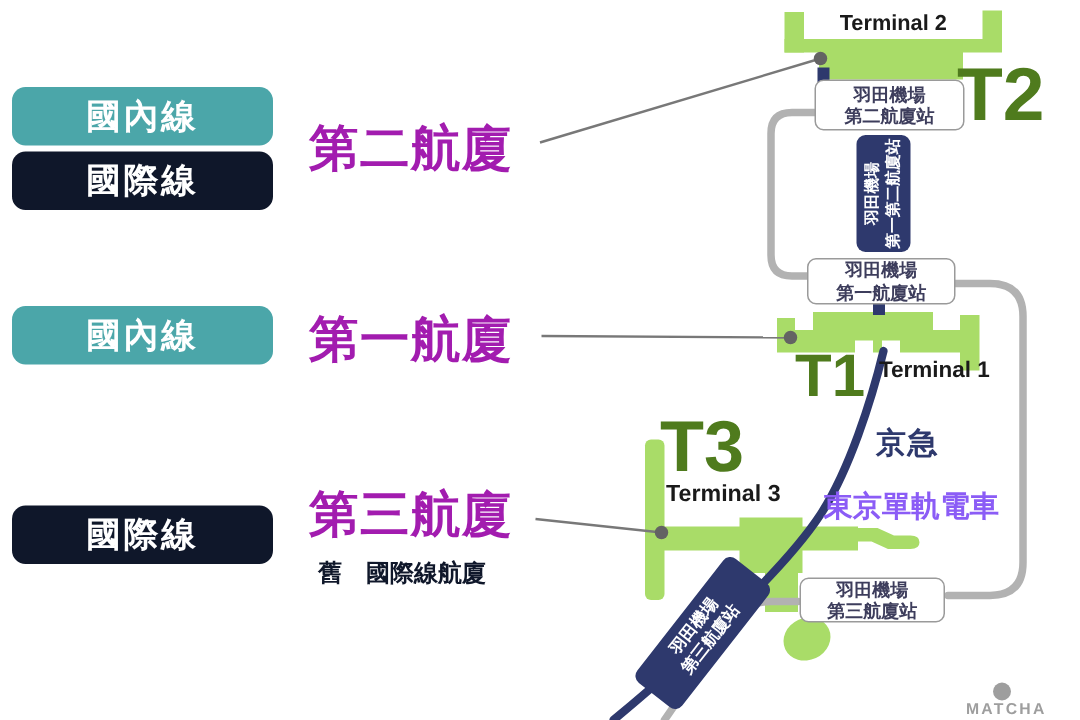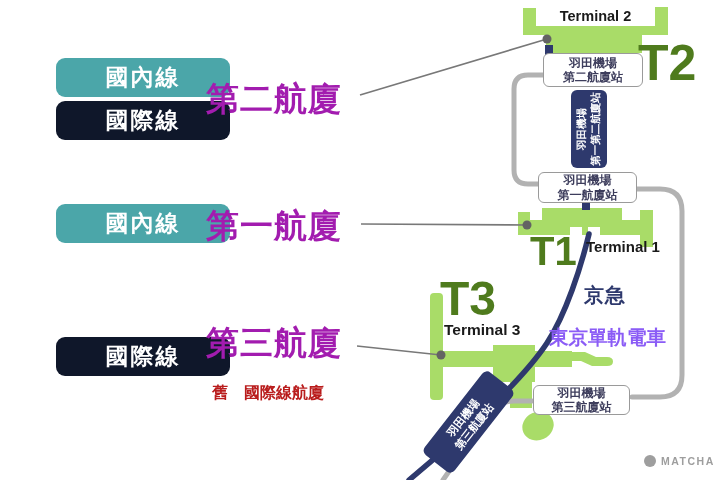--- a/index.html
+++ b/index.html
@@ -6,32 +6,32 @@
   .stage{
     position:relative;width:720px;height:480px;background:#fff;overflow:hidden;
     font-family:"Liberation Sans","DejaVu Sans",sans-serif;
   }
   svg.map{position:absolute;left:0;top:0;z-index:1;}
 
   
   .badge{
     position:absolute;left:8px;width:174px;height:39px;border-radius:9px;
     display:flex;align-items:center;justify-content:center;
-    color:#fff;font-size:23px;font-weight:bold;letter-spacing:2px;z-index:2;margin-left:48px;
+    color:#fff;font-size:23px;font-weight:bold;letter-spacing:2px;z-index:2;
   }
   .badge.teal{background:#4BA6A9;}
   .badge.pink{background:#0f172a;}
 
   .terminal-title{
     position:absolute;left:206px;font-size:33px;font-weight:bold;color:#a21caf;
     letter-spacing:1px;line-height:1;z-index:2;white-space:nowrap;
   }
   .terminal-subtitle{
-    position:absolute;left:212px;top:385px;font-size:16px;font-weight:bold;
-    color:#b91c1c;line-height:1;z-index:2;white-space:nowrap;
+    position:absolute;left:212px;top:375px;font-size:16px;font-weight:bold;
+    color:#0f172a;line-height:1;z-index:2;white-space:nowrap;font-family:Liberation Mono, monospace;
   }
 
   
   .station-box{
     position:absolute;background:#fff;border:1.6px solid #9A9A9A;border-radius:6px;
     display:flex;flex-direction:column;align-items:center;justify-content:center;
     font-size:12px;font-weight:bold;color:#3D3D5C;line-height:1.18;z-index:3;
     white-space:nowrap;box-sizing:border-box;
   }
   
@@ -56,21 +56,21 @@
 
   .rail-label-keikyu{
     position:absolute;left:584px;top:282px;font-size:20px;font-weight:bold;
     color:#2E396D;z-index:2;white-space:nowrap;letter-spacing:1px;
   }
   .rail-label-monorail{
     position:absolute;left:549px;top:324px;font-size:19.5px;font-weight:600;
     color:#8b5cf6;z-index:2;white-space:nowrap;
   }
 
-  .matcha{position:absolute;left:644px;top:455px;display:flex;align-items:center;z-index:2;}
+  .matcha{position:absolute;left:644px;top:455px;display:flex;align-items:center;z-index:2;flex-direction:column;}
   .matcha .dot{width:12px;height:12px;border-radius:50%;background:#9E9E9E;margin-right:5px;}
   .matcha .word{font-size:10.5px;font-weight:bold;letter-spacing:1.5px;color:#9E9E9E;}
 </style>
 </head>
 <body>
 
 <div class="stage">
 
   <svg class="map" width="720" height="480" viewBox="0 0 720 480">
 

